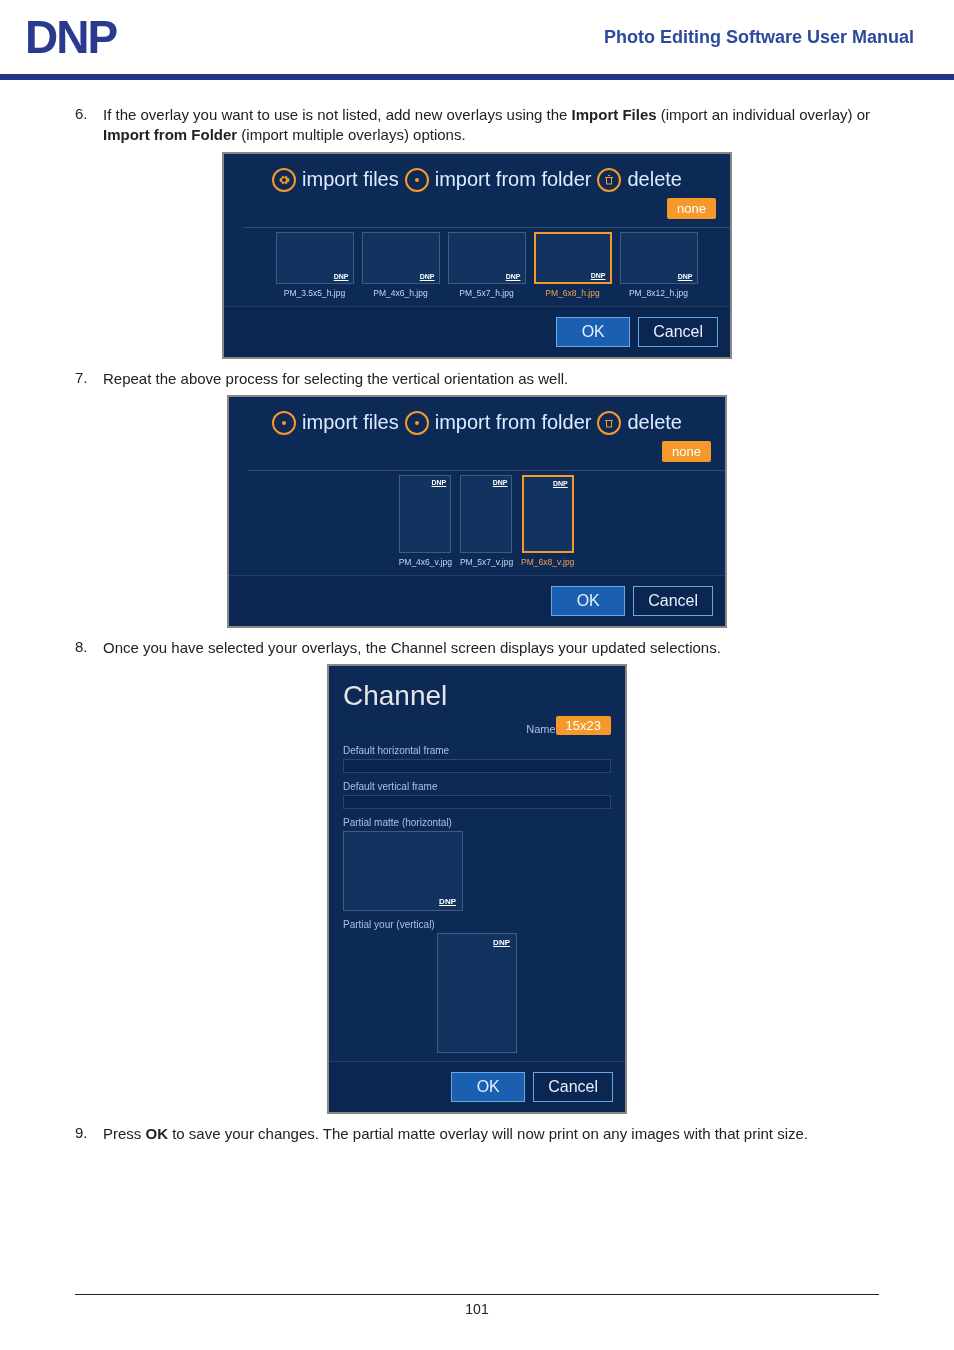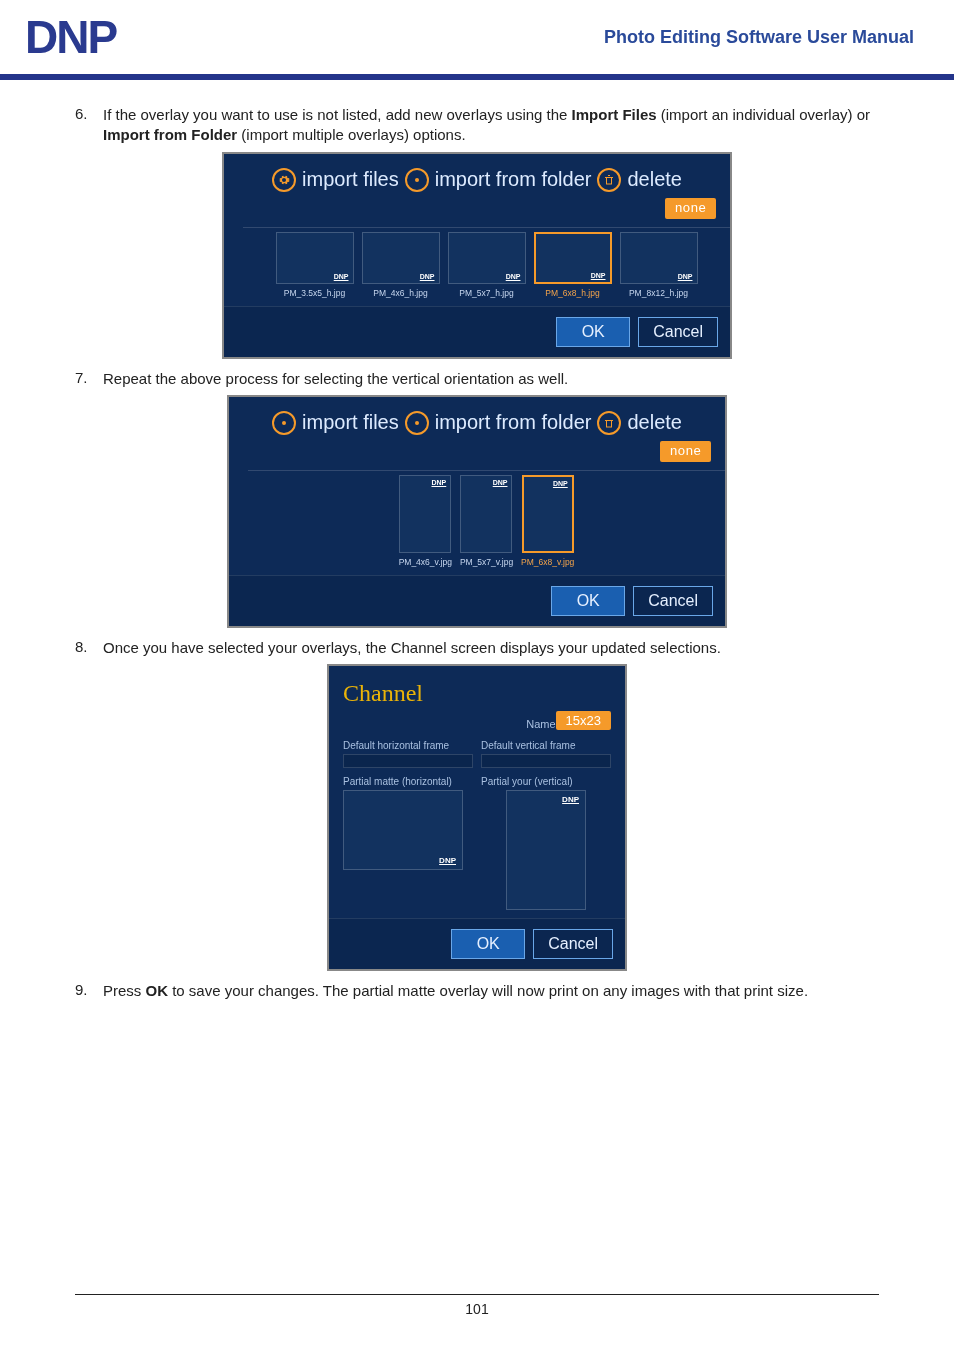--- a/index.html
+++ b/index.html
@@ -17,44 +17,44 @@
 
   
   .dlg { background:#0d2a57; border:2px solid #888; color:#fff; font-family:"Segoe UI Light","Segoe UI",sans-serif; font-weight:300; }
   .dlg1 { width:510px; }
   .dlg2 { width:500px; }
   .dlg3 { width:300px; }
 
   .dlg-top { display:flex; align-items:center; justify-content:center; gap:6px; padding:14px 10px 4px 10px; color:#ddebff; font-size:20px; }
   .ibtn { width:24px; height:24px; border:2px solid #f59a2a; border-radius:50%; display:flex; align-items:center; justify-content:center; }
   .ibtn svg { width:12px; height:12px; }
-  .nonerow { text-align:right; padding:2px 14px 8px 0;font-family:Liberation Mono, monospace; }
+  .nonerow { text-align:right; padding:2px 14px 8px 0; }
   .none-badge { display:inline-block; background:#f59a2a; color:#fff; font-size:13px; padding:3px 10px; border-radius:2px; }
 
   .thumbs { display:flex; gap:8px; justify-content:center; padding:4px 10px 8px 10px; border-top:1px solid rgba(255,255,255,.15);margin-left:19px; }
   .th { display:flex; flex-direction:column; align-items:center; gap:4px; }
   .th .box { position:relative; border:1px solid rgba(255,255,255,.2); background:#12325f; display:flex; align-items:flex-end; justify-content:flex-end; padding:3px; }
   .th .box.on { border:2px solid #f59a2a; }
   .th .dnp { font-size:7px; font-weight:700; text-decoration:underline; color:#fff; background:rgba(255,255,255,0); padding:0 1px; }
   .th .cap { font-size:8.5px; color:#c7d7ef; }
   .th .cap.on { color:#f3a34a; }
   .h1 .box { width:78px; height:52px; }
   .v1 .box { width:52px; height:78px; }
   .v1 .dnp { align-self:flex-start; }
   .v1 .box { align-items:flex-start; justify-content:flex-end; }
 
   .btnbar { display:flex; justify-content:flex-end; gap:8px; padding:10px 12px; background:rgba(0,0,0,.08); border-top:1px solid rgba(255,255,255,.1); }
   .dbtn { min-width:74px; text-align:center; padding:5px 14px; border:1px solid #6aa7e8; color:#e6f0ff; font-size:16px; font-weight:300; background:transparent; }
   .dbtn.ok { background:#1a5fb0; }
 
   
-  .ch-title { font-size:24px; padding:14px 14px 4px 14px; color:#eab308;font-family:Liberation Serif, serif; }
+  .ch-title { font-size:28px; padding:14px 14px 4px 14px; color:#e5e5e5; }
   .name-row { padding:0 14px 4px 14px; font-size:11px; color:#a9c0e0; display:flex; justify-content:flex-end; align-items:flex-end; }
   .name-val { background:#f59a2a; color:#fff; font-size:13px; padding:2px 10px; border-radius:2px; }
-  .ch-grid { padding:6px 14px 8px 14px; display:grid; grid-template-columns:1fr 1fr; gap:8px 8px; }
+  .ch-grid { padding:6px 14px 8px 14px; display:grid; grid-template-columns:1fr; gap:8px 8px; }
   .cell { }
   .cell .lbl { font-size:10px; color:#a9c0e0; margin-bottom:3px; }
   .cell .emptybox { height:14px; border:1px solid rgba(255,255,255,.15); background:#0a254d; }
   .cell .pm { border:1px solid rgba(255,255,255,.2); background:#12325f; position:relative; }
   .pmH { width:120px; height:80px; }
   .pmV { width:80px; height:120px; margin-left:auto; margin-right:auto; }
   .pm .dnp2 { position:absolute; font-size:8px; font-weight:700; text-decoration:underline; }
   .pmH .dnp2 { right:6px; bottom:4px; }
   .pmV .dnp2 { right:6px; top:4px; }
 

